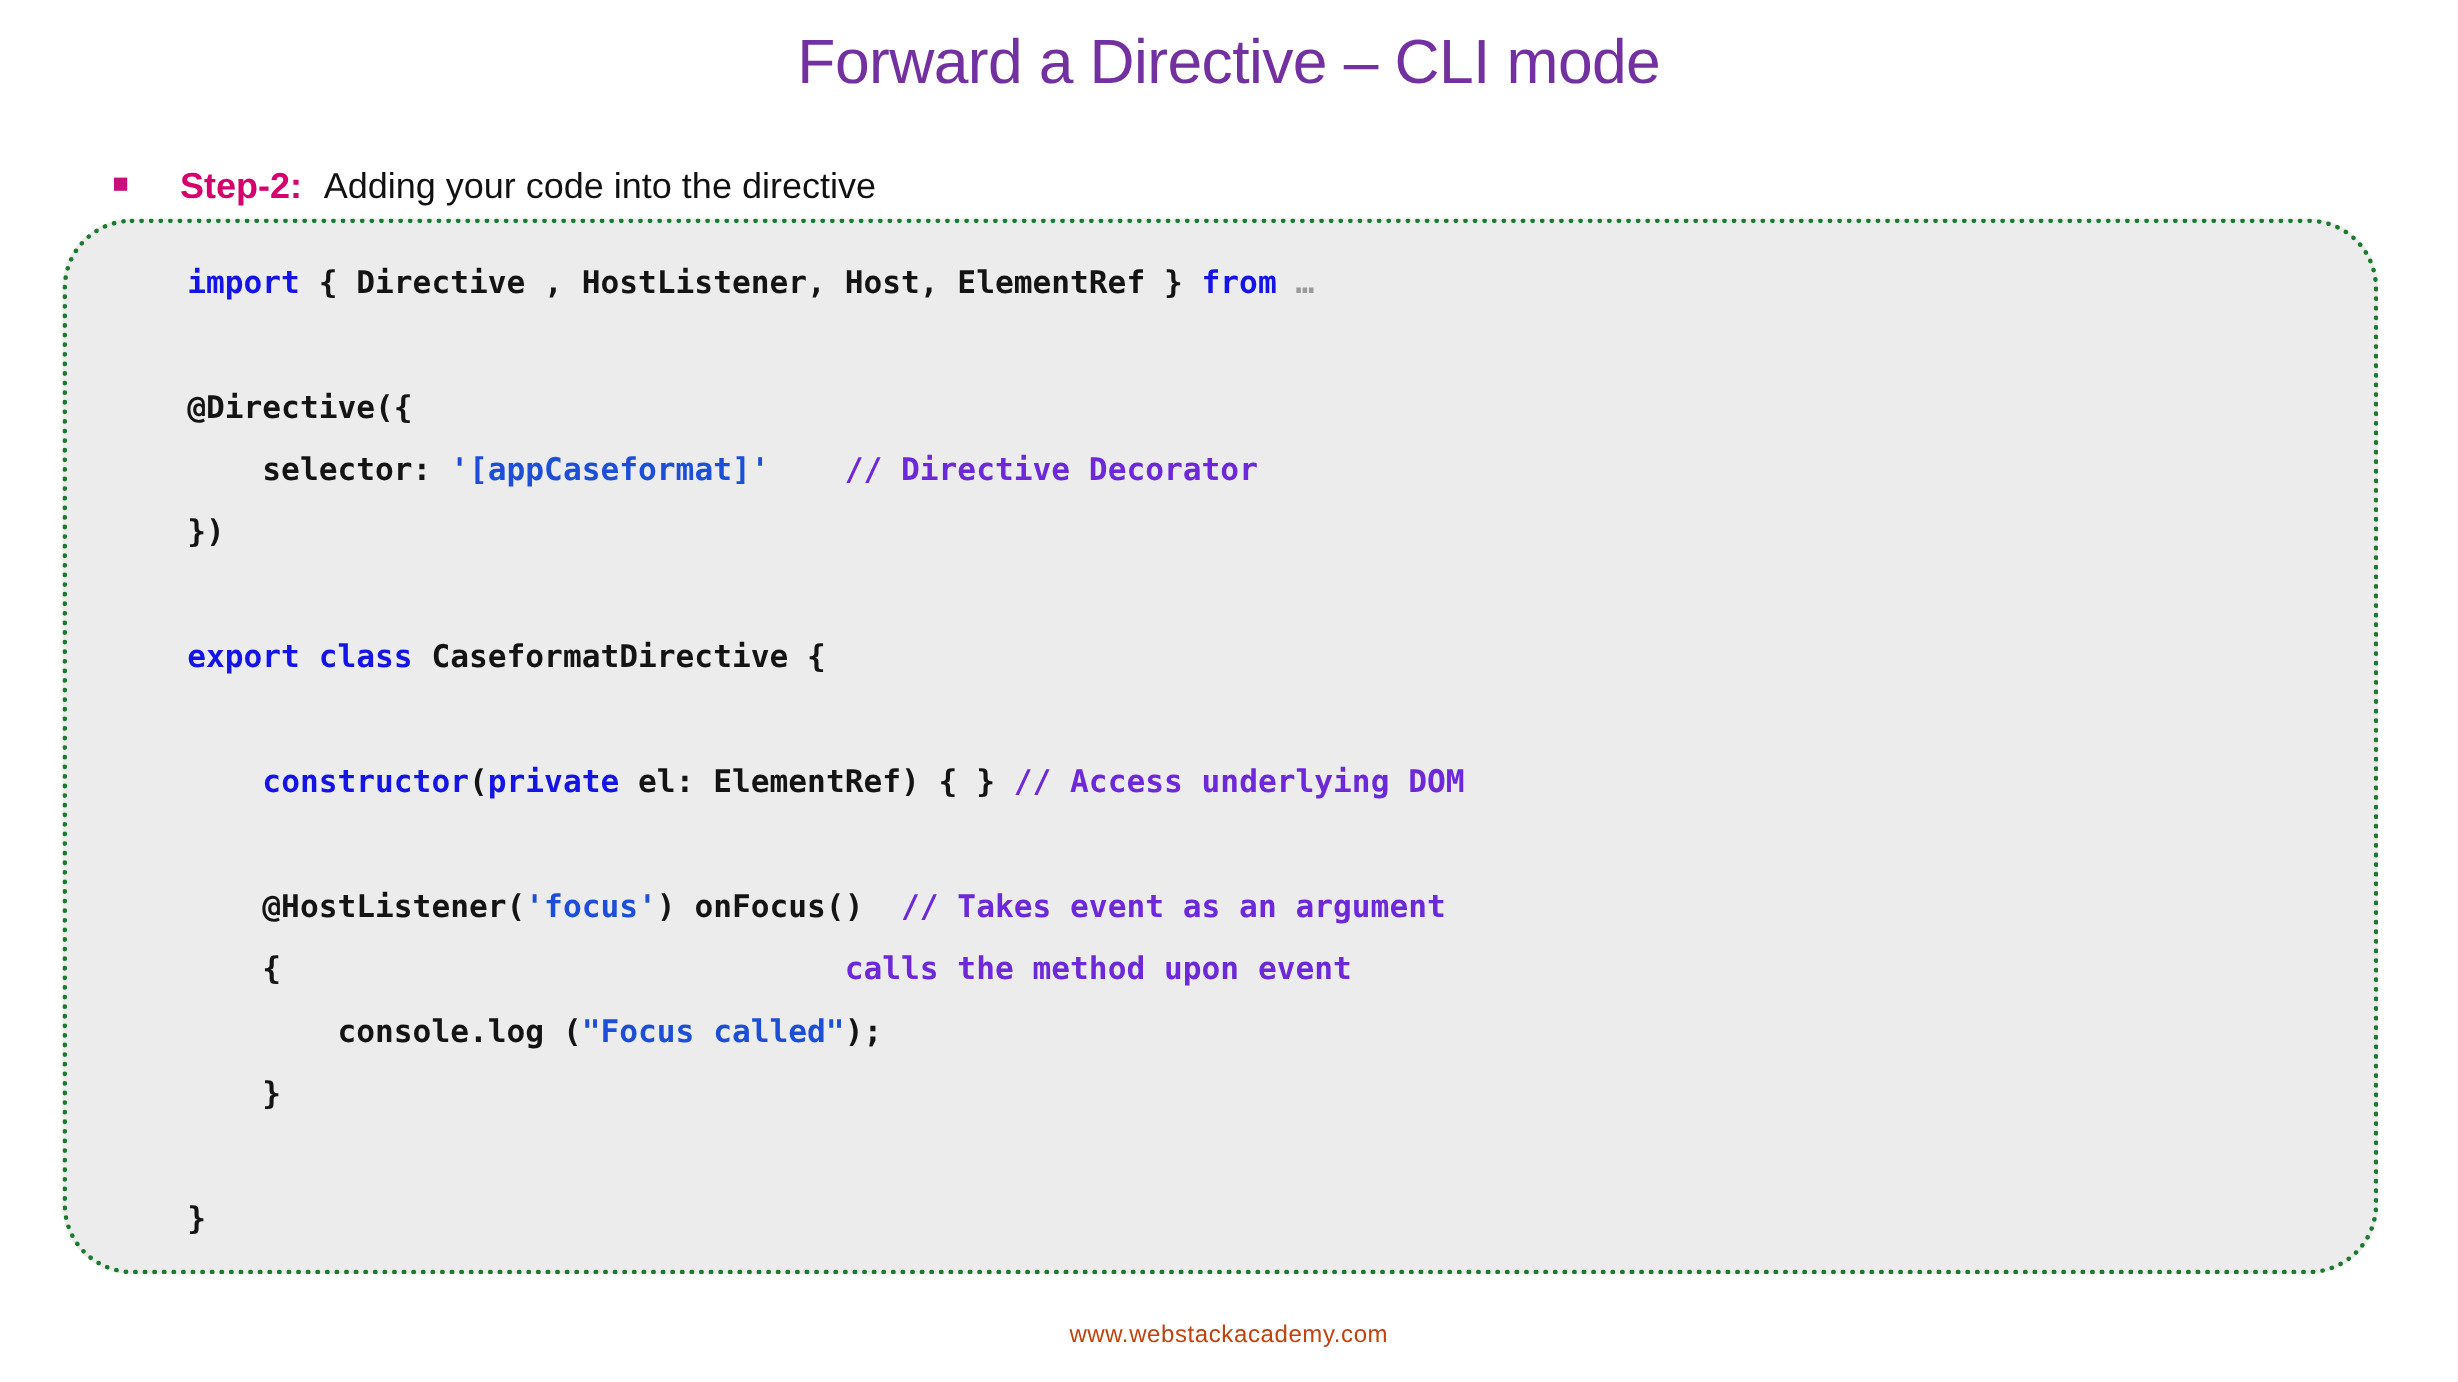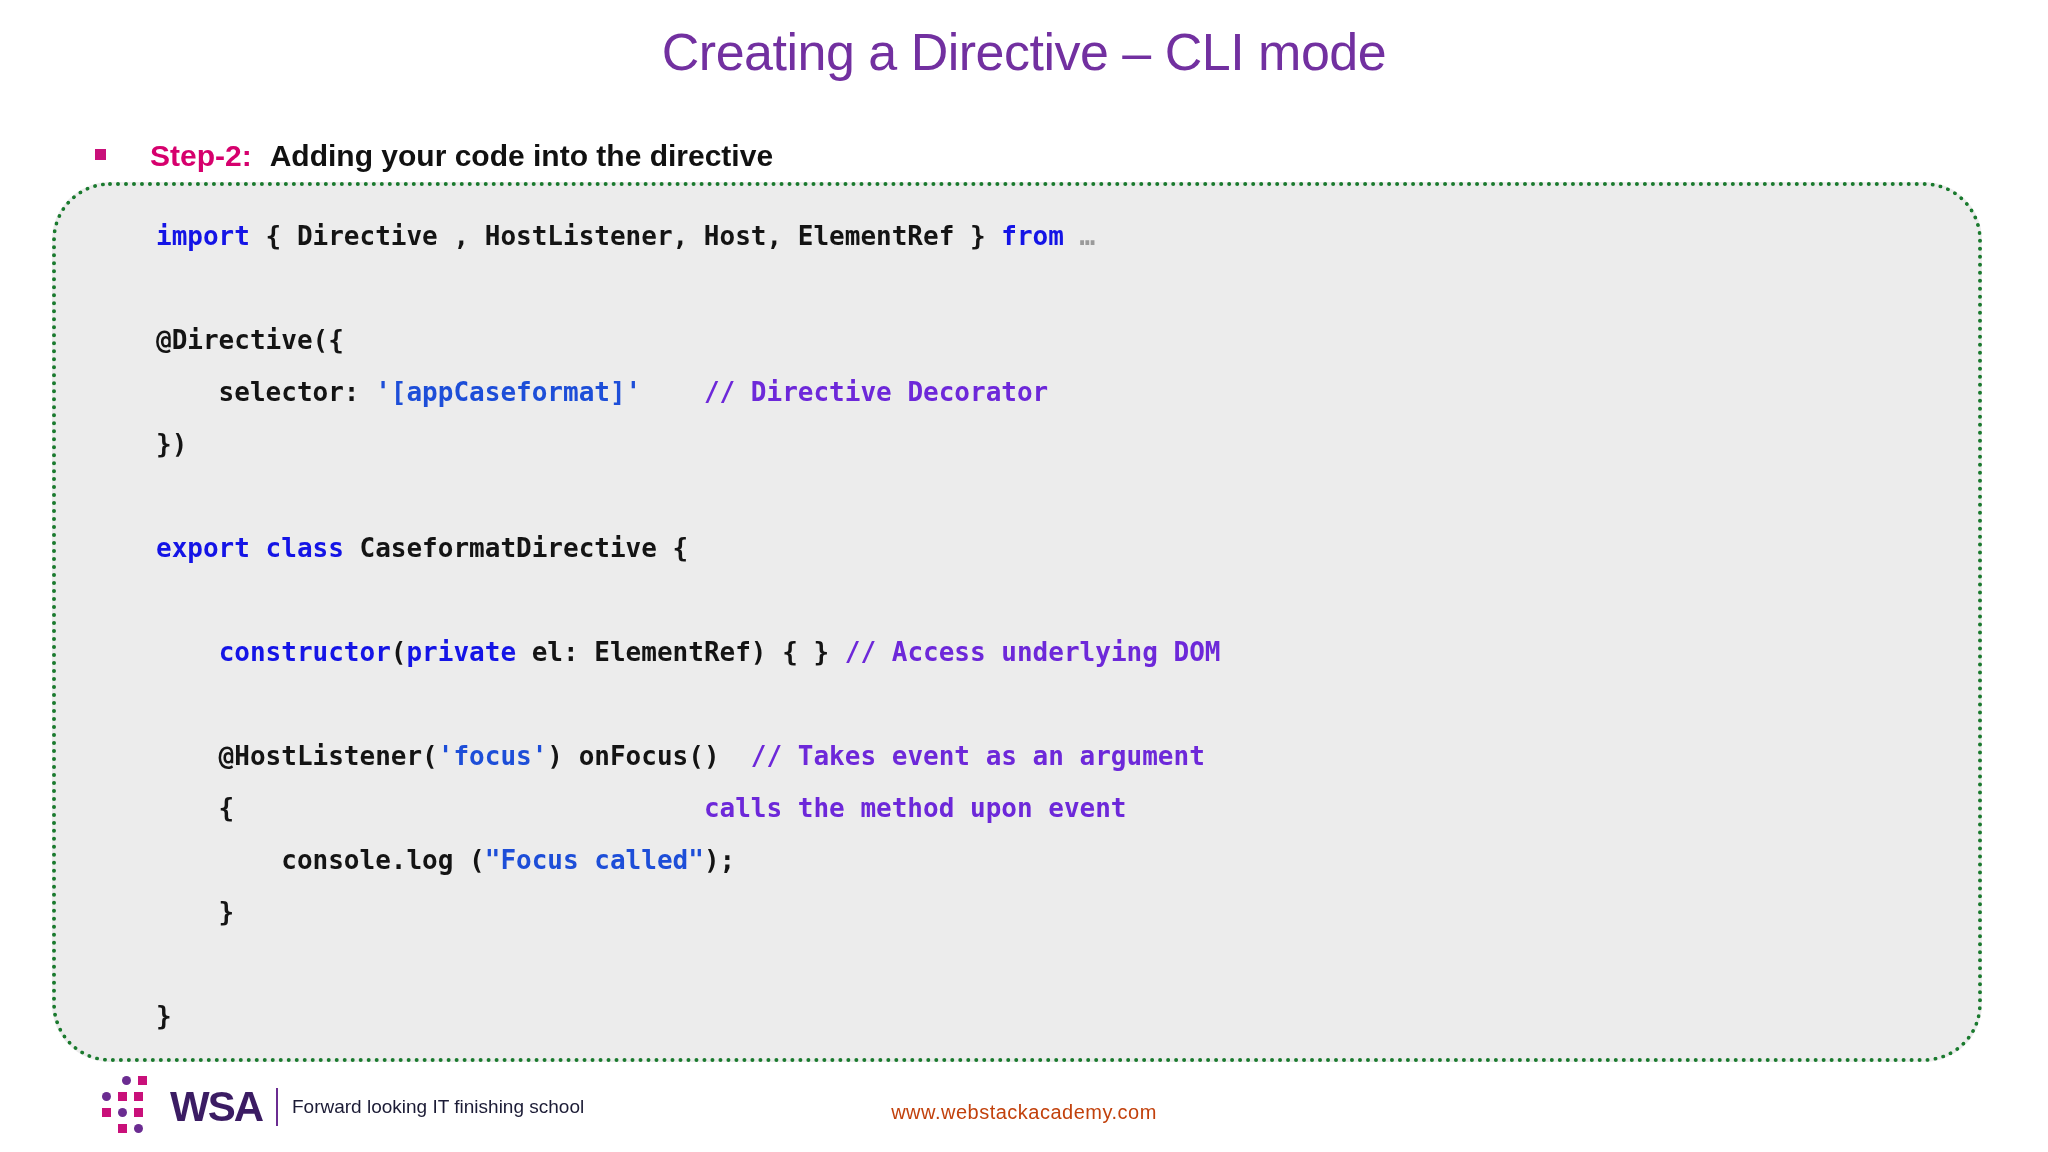--- a/index.html
+++ b/index.html
@@ -51,21 +51,21 @@
     color: #D6006D;
     font-size: 30px;
     font-weight: bold;
     margin-right: 18px;
     white-space: nowrap;
     margin-top: 27px;
   }
   .step-text {
     color: #111111;
     font-size: 30px;
-    font-weight: bold;
+    font-weight: normal;
     white-space: nowrap;
   }
 
   
   .code-box {
     position: absolute;
     left: 52px;
     top: 182px;
     width: 1930px;
     height: 880px;
@@ -153,47 +153,27 @@
     text-align: center;
     font-family: "Liberation Sans", sans-serif;
     font-size: 20px;
     color: #c2410c;
     letter-spacing: 0.5px;
   }
 </style>
 </head>
 <body>
 
-<div class="slide-title">Creating a Directive – CLI mode</div>
+<div class="slide-title">Forward a Directive – CLI mode</div>
 
 <div class="subtitle-row">
   <span class="bullet-square"></span>
   <span class="step-label">Step-2:</span>
   <span class="step-text">Adding your code into the directive</span>
 </div>
 
 <div class="code-box">
   <div class="code-inner" id="code-inner"><div class="code-line"><span class="kw">import</span><span class="plain"> { Directive , HostListener, Host, ElementRef } </span><span class="kw">from</span><span class="ell"> …</span></div><div class="code-line blank-line">&nbsp;</div><div class="code-line"><span class="plain">@Directive({</span></div><div class="code-line"><span class="plain">    selector: </span><span class="str">'[appCaseformat]'</span><span class="plain">    </span><span class="cmt">// Directive Decorator</span></div><div class="code-line"><span class="plain">})</span></div><div class="code-line blank-line">&nbsp;</div><div class="code-line"><span class="kw">export class</span><span class="plain"> CaseformatDirective {</span></div><div class="code-line blank-line">&nbsp;</div><div class="code-line"><span class="plain">    </span><span class="kw">constructor</span><span class="plain">(</span><span class="kw">private</span><span class="plain"> el: ElementRef) { } </span><span class="cmt">// Access underlying DOM</span></div><div class="code-line blank-line">&nbsp;</div><div class="code-line"><span class="plain">    @HostListener(</span><span class="str">'focus'</span><span class="plain">) onFocus()  </span><span class="cmt">// Takes event as an argument</span></div><div class="code-line"><span class="plain">    {</span><span class="cmt">                              calls the method upon event</span></div><div class="code-line"><span class="plain">        console.log (</span><span class="str">"Focus called"</span><span class="plain">);</span></div><div class="code-line"><span class="plain">    }</span></div><div class="code-line blank-line">&nbsp;</div><div class="code-line"><span class="plain">}</span></div></div>
 </div>
 
 <div class="footer">
-  <div class="logo-wrap">
-    <span class="dot-matrix">
-      <i class="ci" style="left:22px; top:0px;"></i>
-      <i class="sq" style="left:38px; top:0px;"></i>
-
-      <i class="ci" style="left:2px;  top:16px;"></i>
-      <i class="sq" style="left:18px; top:16px;"></i>
-      <i class="sq" style="left:34px; top:16px;"></i>
-
-      <i class="sq" style="left:2px;  top:32px;"></i>
-      <i class="ci" style="left:18px; top:32px;"></i>
-      <i class="sq" style="left:34px; top:32px;"></i>
-
-      <i class="sq" style="left:18px; top:48px;"></i>
-      <i class="ci" style="left:34px; top:48px;"></i>
-    </span>
-    <span class="wsa-text">WSA</span>
-    <span class="logo-divider"></span>
-    <span class="tagline">Forward looking IT finishing school</span>
-  </div>
   <div class="footer-url">www.webstackacademy.com</div>
 </div>
 
 </body></html>

